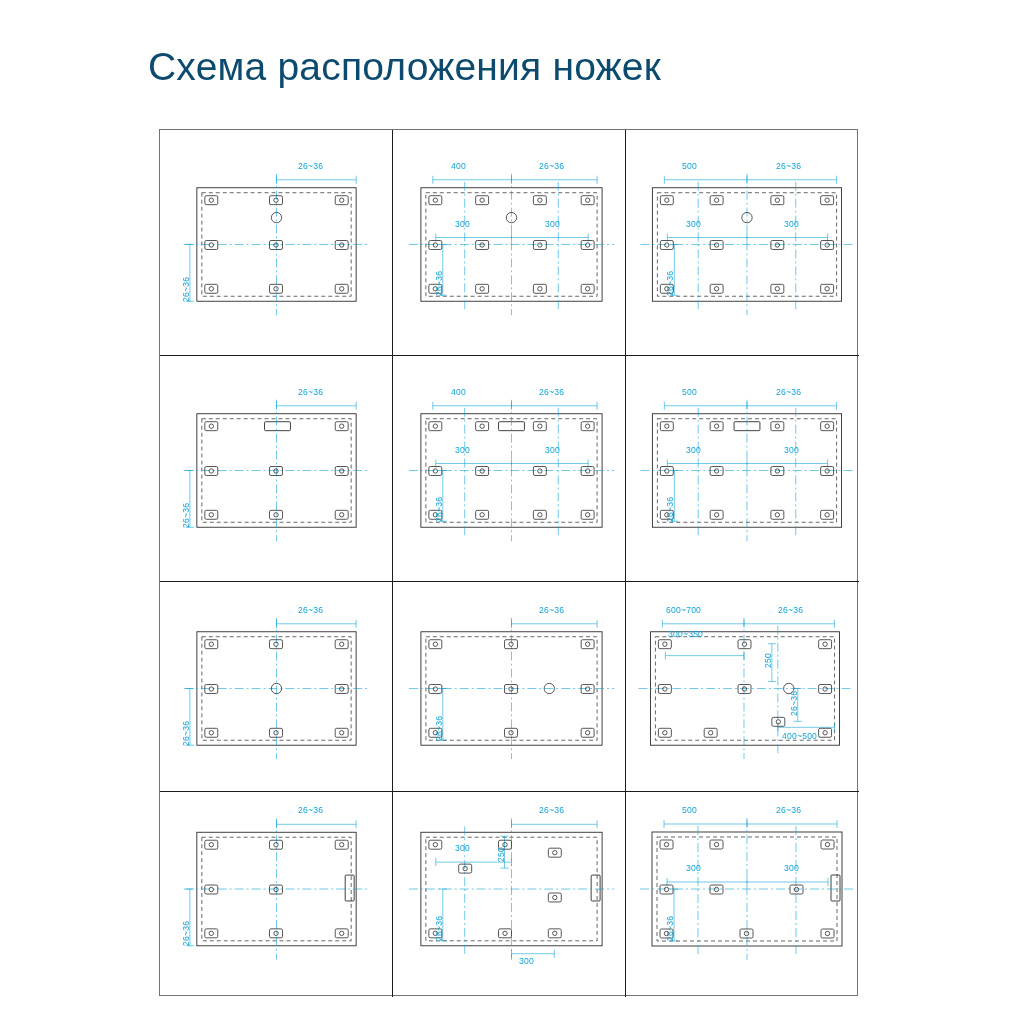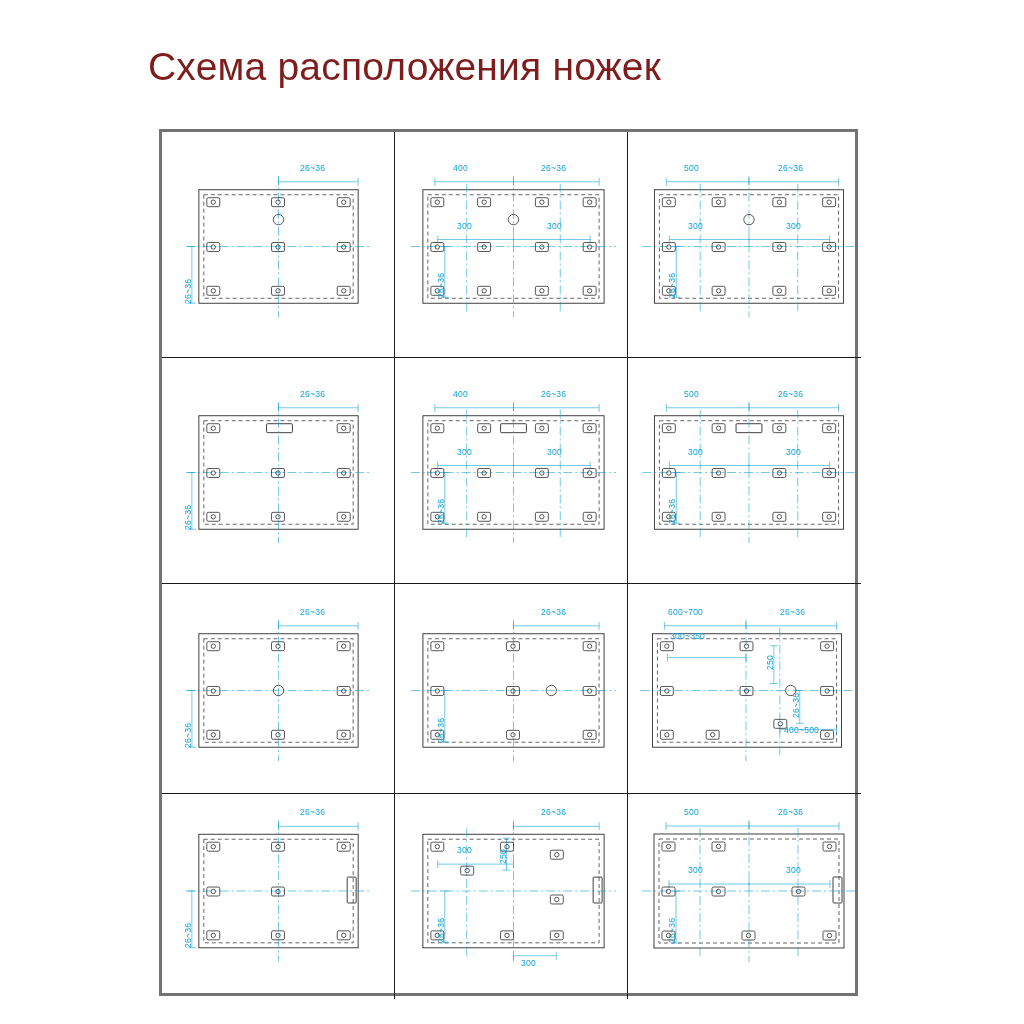--- a/index.html
+++ b/index.html
@@ -14,34 +14,34 @@
     width: 1024px; height: 1024px;
     background: #ffffff;
     overflow: hidden;
   }
   #title {
     position: absolute;
     left: 148px;
     top: 45px;
     font-size: 39px;
     font-weight: 400;
-    color: #7f1d1d;
+    color: #0c4a6e;
     letter-spacing: 0.2px;
     white-space: nowrap;
   }
   #grid {
     position: absolute;
     left: 159px;
     top: 129px;
     width: 699px;
     height: 867px;
     display: grid;
     grid-template-columns: 233px 233px 233px;
     grid-template-rows: 226px 226px 210px 205px;
-    border: 3px solid #737373;
+    border: 1px solid #737373;
   }
   .cell {
     position: relative;
     border-right: 1px solid #1b1b1b;
     border-bottom: 1px solid #1b1b1b;
     overflow: hidden;
   }
   .cell.lastcol { border-right: none; text-align: center; }
   .cell.lastrow { border-bottom: none; }
   .stage {
@@ -565,21 +565,21 @@
               <circle cx="199.5" cy="151.5" r="2.2"></circle>
             <circle cx="163" cy="107" r="5.2"></circle>
           </g>
         </svg>
       </div>
       <div class="dim" style="left:40px; top:24px;">600~700</div>
       <div class="dim" style="left:152px; top:24px;">26~36</div>
       <div class="dim" style="left:42px; top:48px;">300~350</div>
       <div class="dim vert" style="left:138px; top:86px;">250</div>
       <div class="dim vert" style="left:164px; top:134px;">26~36</div>
-      <div class="dim" style="left:156px; top:142px;">400~500</div>
+      <div class="dim" style="left:156px; top:150px;">400~500</div>
     </div>
 
     <div class="cell lastrow">
       <div class="stage">
         <svg viewBox="0 0 233 205" xmlns="http://www.w3.org/2000/svg">
           <g stroke="#2b2b2b" fill="none" stroke-width="0.9">
             <rect x="37" y="40" width="160" height="114"></rect>
             <rect x="42" y="45" width="150" height="104" stroke-dasharray="4 3" stroke="#555"></rect>
             <rect x="186" y="83" width="9" height="26" rx="1"></rect>
           </g>

